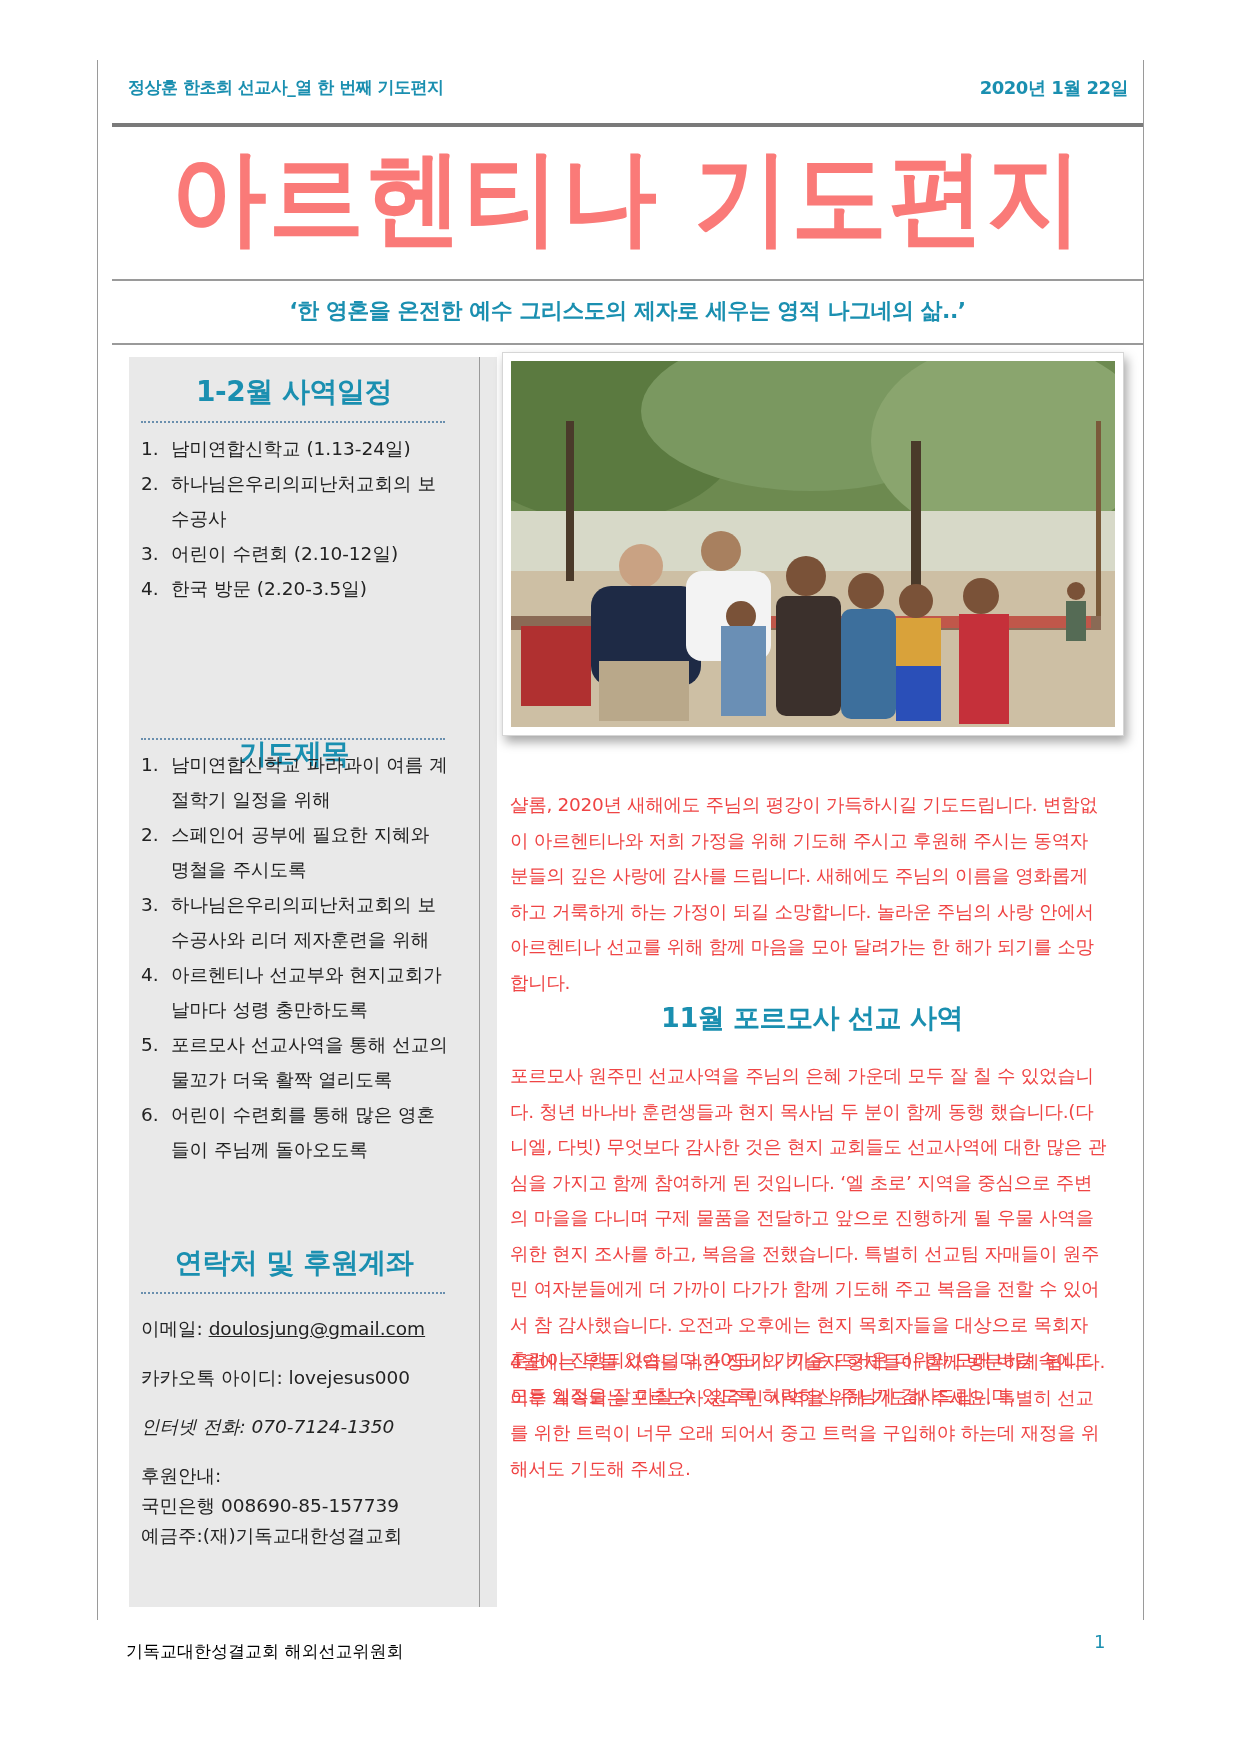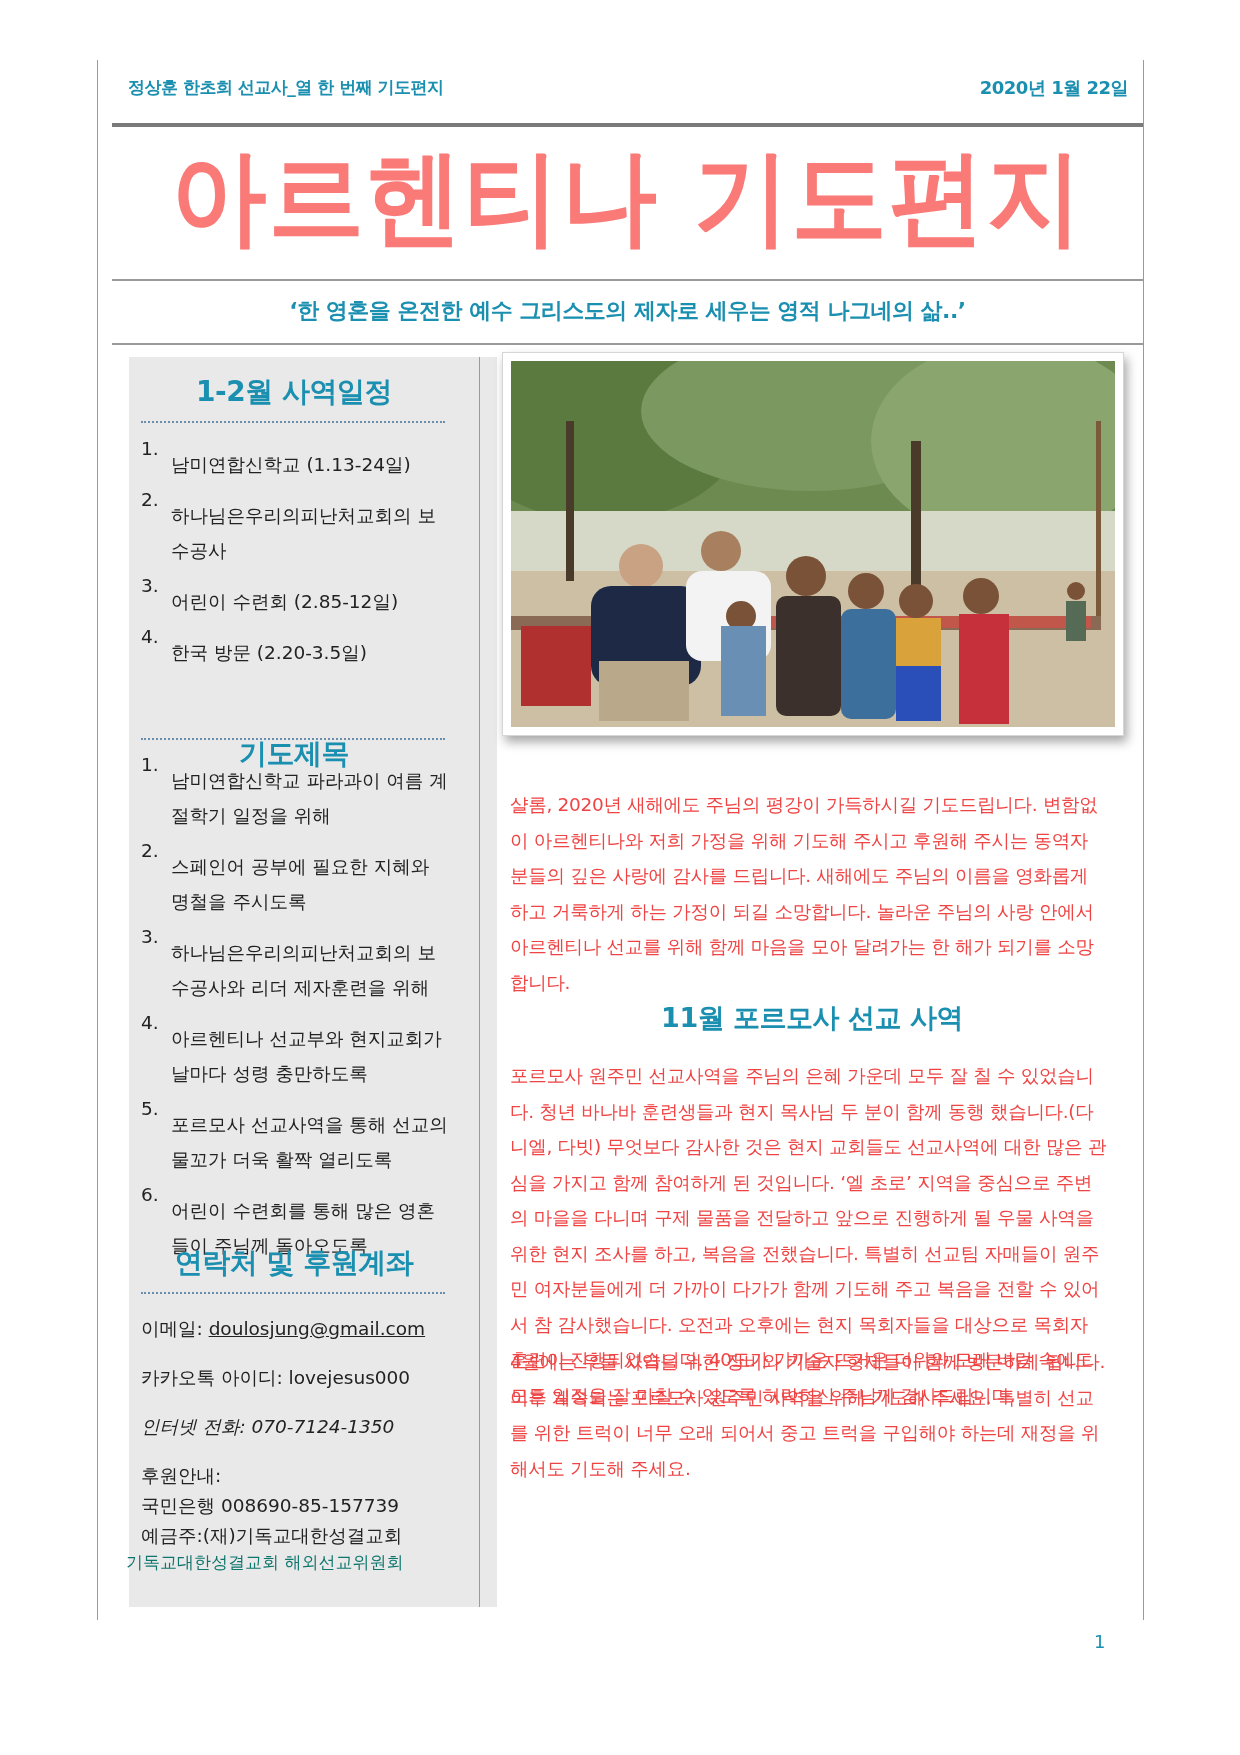--- a/index.html
+++ b/index.html
@@ -14,33 +14,33 @@
   .subtitle{position:absolute;left:112px;top:296px;width:1031px;text-align:center;font-size:22px;font-weight:bold;color:#1a8fb0;letter-spacing:-0.5px;}
   .rule-thin2{position:absolute;left:112px;top:343px;width:1031px;height:2px;background:#9a9a9a;}
 
   .sidebar{position:absolute;left:129px;top:357px;width:368px;height:1250px;background:#e9e9e9;}
   .col-divider{position:absolute;left:479px;top:357px;width:1px;height:1250px;background:#9a9a9a;}
   .sb-heading{position:absolute;left:0;width:330px;text-align:center;font-size:28px;font-weight:bold;color:#1a8fb0;letter-spacing:-0.5px;}
   .sb-dots{position:absolute;left:12px;width:304px;height:0;border-top:2px dotted #6a8fae;}
   .sb-list{position:absolute;left:12px;width:310px;margin:0;padding:0;list-style:none;font-size:18.5px;color:#222;}
   .sb-list li{display:flex;line-height:35px;}
   .sb-list .num{width:30px;flex:0 0 30px;}
-  .sb-list .txt{flex:1;margin-top:16px;}
+  .sb-list .txt{flex:1;}
   .contact{position:absolute;left:12px;width:310px;font-size:18.5px;color:#222;line-height:30px;}
   .contact a{color:#222;text-decoration:underline;}
 
   .photo-frame{position:absolute;left:502px;top:352px;width:620px;height:382px;background:#fff;border:1px solid #d6d6d6;box-shadow:3px 6px 10px rgba(0,0,0,0.35);}
   .photo{position:absolute;left:8px;top:8px;width:604px;height:366px;overflow:hidden;
     background:linear-gradient(to bottom,#6f8a55 0%,#8ea46e 30%,#c9cbb6 55%,#e3ddcd 70%,#c7b9a0 100%);}
   .photo svg{position:absolute;left:0;top:0;width:100%;height:100%;}
 
   .body-text{position:absolute;left:510px;width:600px;font-size:18.5px;color:#ef4444;line-height:35.5px;letter-spacing:-0.3px;}
   .section-heading{position:absolute;left:502px;width:620px;text-align:center;font-size:27px;font-weight:bold;color:#1a8fb0;letter-spacing:-0.5px;}
 
-  .footer-left{position:absolute;left:126px;top:1551px;font-size:17px;color:#0f766e;}
+  .footer-left{position:absolute;left:126px;top:1640px;font-size:17px;color:#000000;}
   .footer-right{position:absolute;left:1094px;top:1631px;font-size:18px;color:#1a8fb0;}
 </style>
 </head>
 <body>
 
 <div class="page-border-left"></div>
 <div class="page-border-right"></div>
 
 <div class="hdr-left">정상훈 한초희 선교사_열 한 번째 기도편지</div>
 <div class="hdr-right">2020년 1월 22일</div>
@@ -58,21 +58,21 @@
     <li>
         <span class="num">1.</span>
         <span class="txt">남미연합신학교 (1.13-24일)</span>
       </li>
     <li>
         <span class="num">2.</span>
         <span class="txt" style="width:240px;">하나님은우리의피난처교회의 보수공사</span>
       </li>
     <li>
         <span class="num">3.</span>
-        <span class="txt">어린이 수련회 (2.85-12일)</span>
+        <span class="txt">어린이 수련회 (2.10-12일)</span>
       </li>
     <li>
         <span class="num">4.</span>
         <span class="txt">한국 방문 (2.20-3.5일)</span>
       </li>
   </ul>
 
   <div class="sb-heading" style="top:330px;margin-top:48px;">기도제목</div>
   <div class="sb-dots" style="top:381px;"></div>
   <ul class="sb-list" style="top:390px;">

